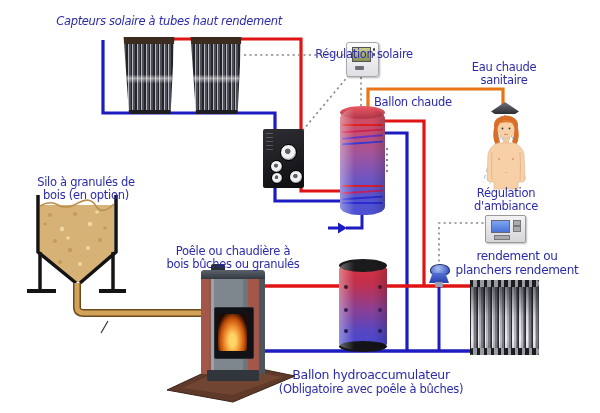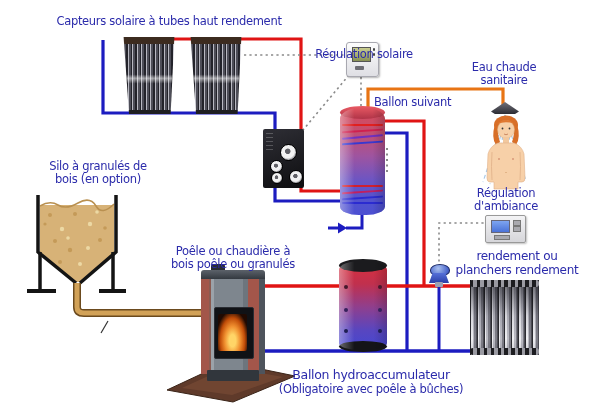--- a/index.html
+++ b/index.html
@@ -248,34 +248,34 @@
 
   <div class="stove">
     <div class="chimney"></div>
     <div class="cap"></div>
     <div class="body"></div>
     <div class="frame"></div>
     <div class="flame"></div>
     <div class="base"></div>
   </div>
 
-  <div class="lbl ctr" style="left:169px;top:15px;">Capteurs solaire à tubes haut rendement</div>
+  <div class="lbl ctr" style="left:169px;top:15px;font-style:italic;">Capteurs solaire à tubes haut rendement</div>
   <div class="lbl ctr" style="left:364px;top:38px;margin-top:10px;">Régulation solaire</div>
   <div class="lbl ctr" style="left:504px;top:61px;">
     <div>Eau chaude</div>
     <div>sanitaire</div>
   </div>
-  <div class="lbl" style="left:374px;top:96px;">Ballon suivant</div>
-  <div class="lbl ctr" style="left:86px;top:160px;margin-left:12px;">
+  <div class="lbl" style="left:374px;top:96px;">Ballon chaude</div>
+  <div class="lbl ctr" style="left:86px;top:176px;">
     <div>Silo à granulés de</div>
     <div>bois (en option)</div>
   </div>
   <div class="lbl ctr" style="left:233px;top:245px;">
     <div>Poêle ou chaudière à</div>
-    <div>bois poêle ou granulés</div>
+    <div>bois bûches ou granulés</div>
   </div>
   <div class="lbl ctr" style="left:506px;top:187px;">
     <div>Régulation</div>
     <div>d'ambiance</div>
   </div>
   <div class="lbl ctr" style="left:517px;top:250px;font-size:12px;">
     <div>rendement ou</div>
     <div>planchers rendement</div>
   </div>
   <div class="lbl ctr" style="left:371px;top:368px;">

